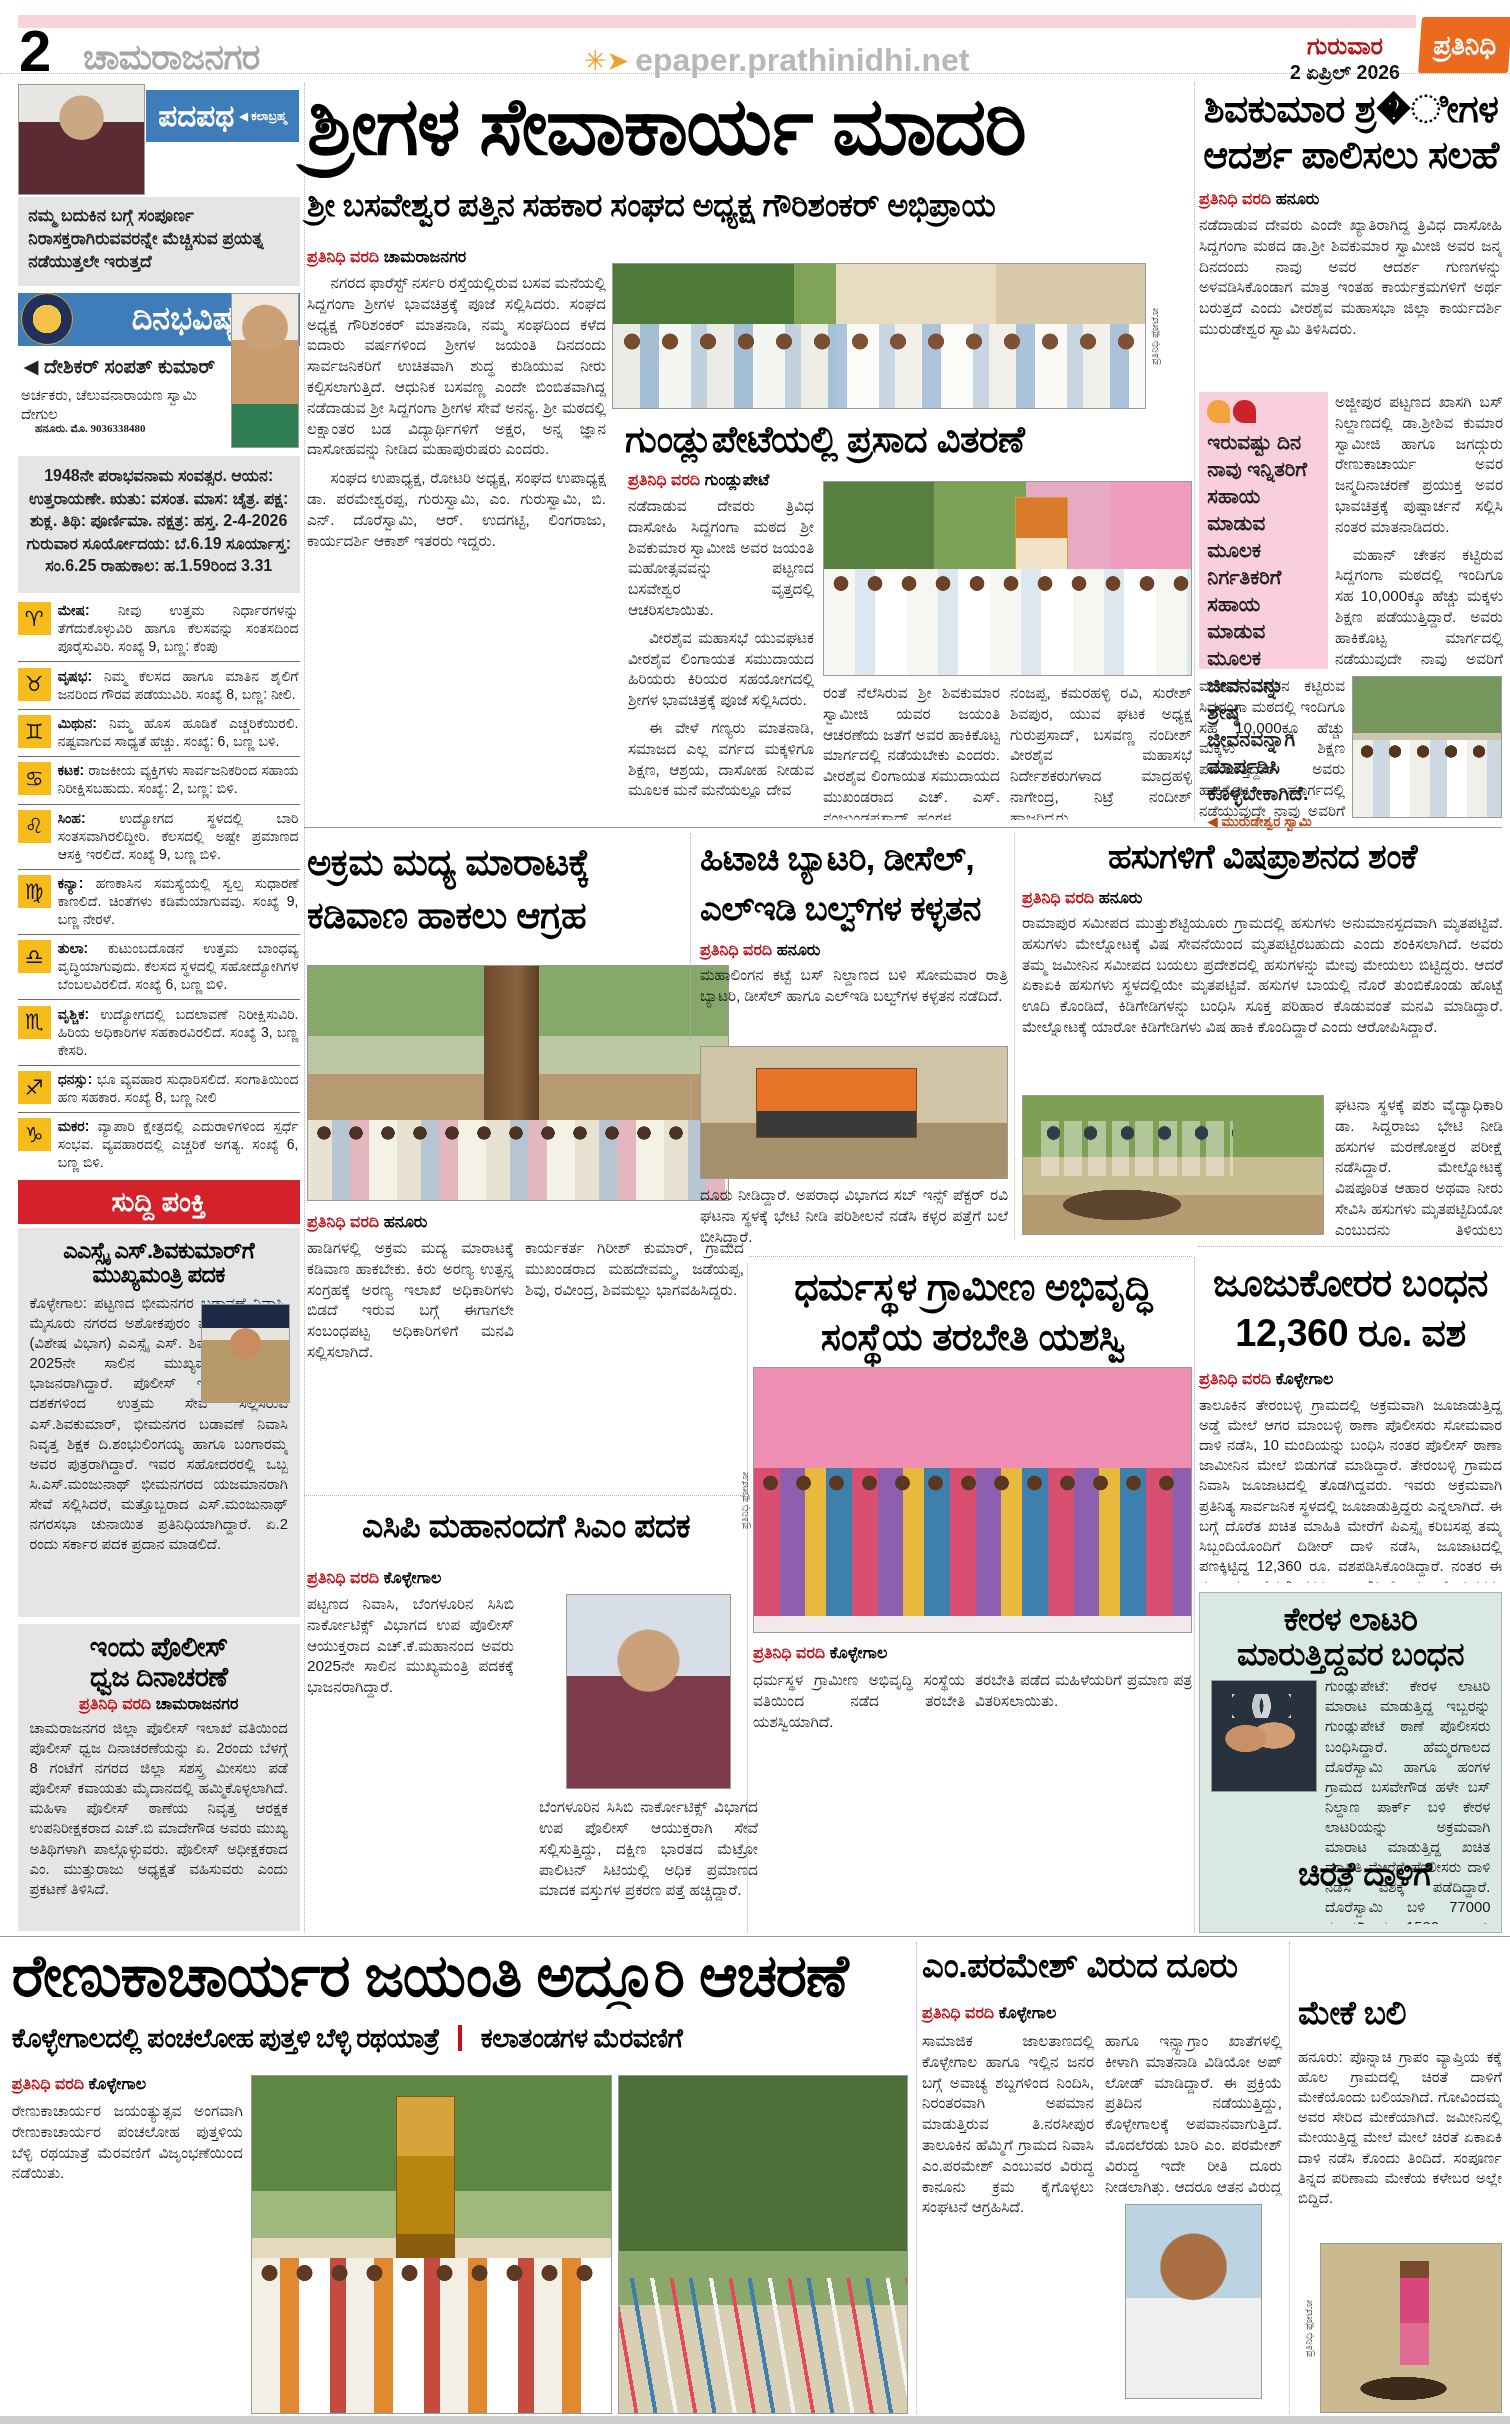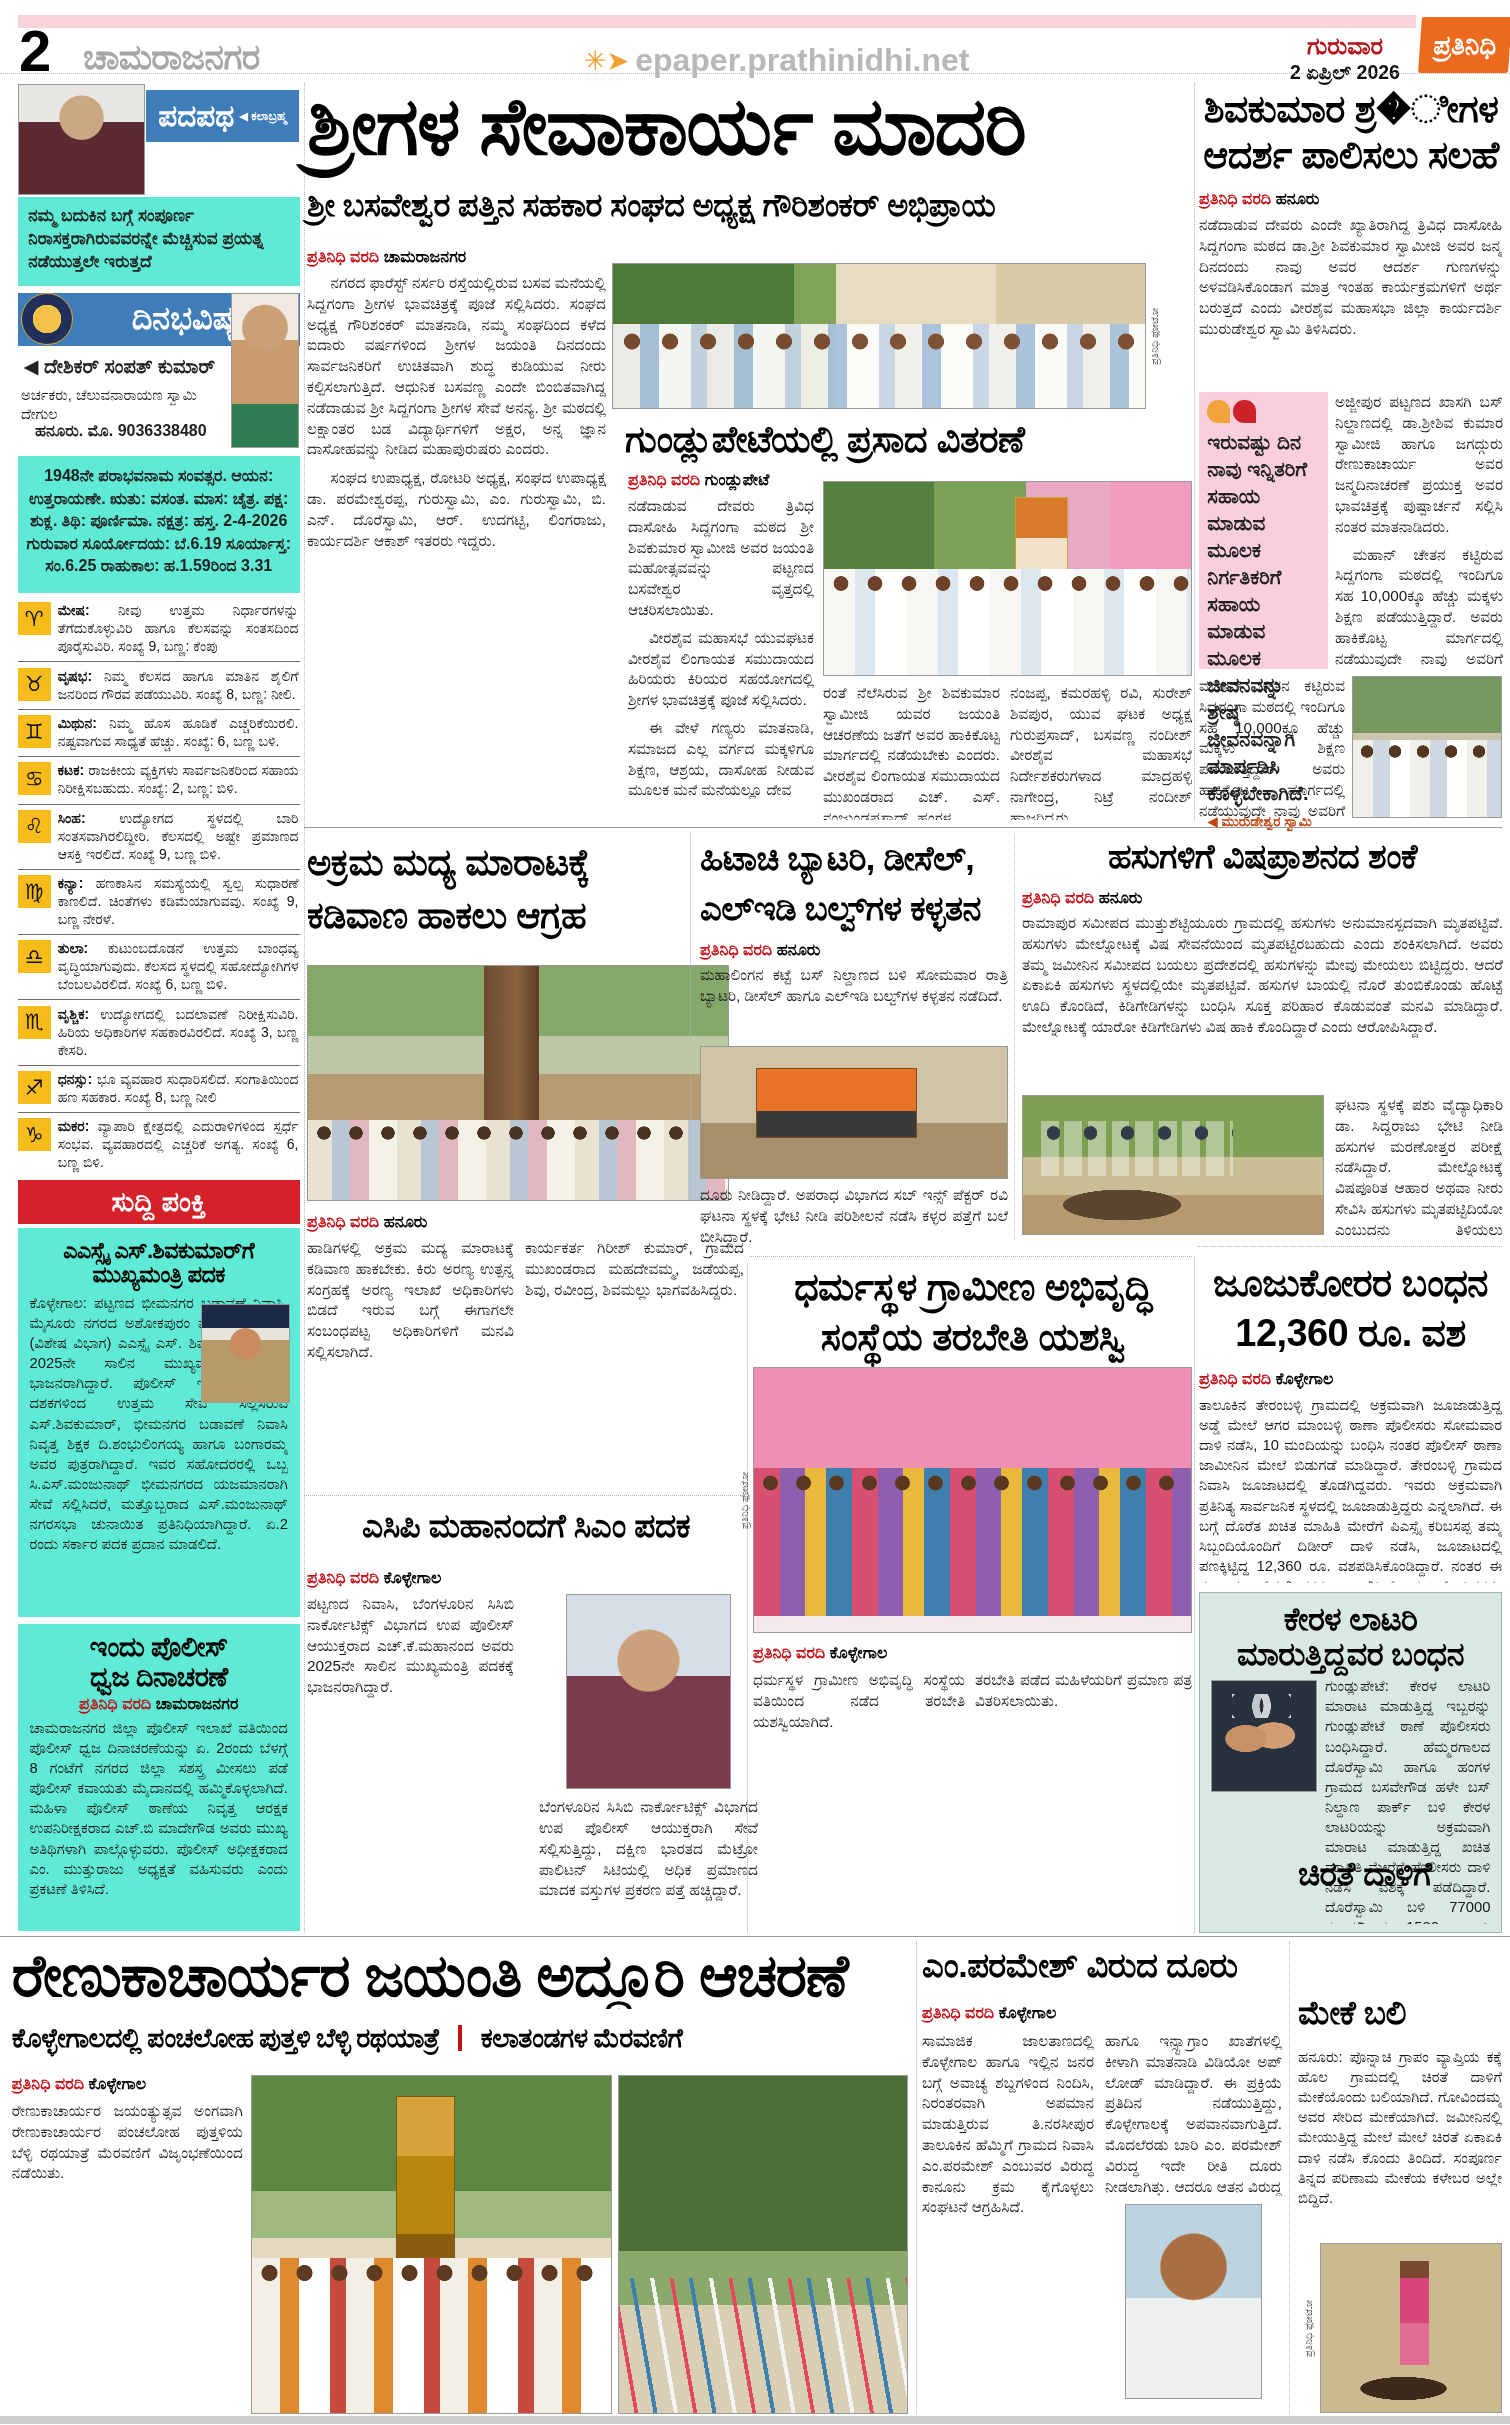--- a/index.html
+++ b/index.html
@@ -7,21 +7,21 @@
         font-family:"Liberation Sans","DejaVu Sans",sans-serif;color:#111;}
   .abs{position:absolute;}
   .hl{font-weight:bold;color:#000;line-height:1.08;letter-spacing:-0.6px;}
   .bodytxt{font-size:15.3px;line-height:1.36;text-align:justify;color:#161616;overflow:hidden;}
   .byline{font-size:16px;}
   .byline .lbl{color:#c41016;font-weight:bold;}
   .byline .loc{color:#000;font-weight:bold;}
   .vcap{writing-mode:vertical-rl;transform:rotate(180deg);font-size:10px;color:#444;
         text-align:center;overflow:hidden;}
   .photo{border:0.6px solid #9a9a9a;box-sizing:border-box;}
-  .ybox{background:#5eead4;box-sizing:border-box;}
+  .ybox{background:#e5e5e5;box-sizing:border-box;}
   .banner-blue{background:#3f7cba;color:#fff;}
   .rule{background:#9a9a9a;}
   .dotrule{border-left:1.2px dotted #b5b5b5;}
   .hdot{border-top:1.2px dotted #b5b5b5;}
   
   .zrow{display:flex;gap:7px;padding:5.3px 1.2px 5.3px 0;border-top:1.2px solid #6b6b6b;}
   .zrow:first-child{border-top:none;}
   .zicon{flex:0 0 33px;width:33px;height:33px;background:#f6bc1a;color:#111;
          display:flex;align-items:center;justify-content:center;font-size:21px;}
   .ztxt{font-size:14px;line-height:1.28;text-align:justify;}
@@ -148,21 +148,21 @@
     <div style="font-size:17px;font-weight:bold;line-height:1.35;color:#222;">ನಮ್ಮ ಬದುಕಿನ ಬಗ್ಗೆ ಸಂಪೂರ್ಣ ನಿರಾಸಕ್ತರಾಗಿರುವವರನ್ನೇ ಮೆಚ್ಚಿಸುವ ಪ್ರಯತ್ನ ನಡೆಯುತ್ತಲೇ ಇರುತ್ತದೆ</div>
   </div>
 
   <div class="abs banner-blue" style="left:17.7px;top:293px;width:282px;height:53px;">
     <div style="position:absolute;left:78px;top:7px;font-size:32px;font-weight:bold;margin-left:36px;">ದಿನಭವಿಷ್ಯ</div>
   </div>
   <div class="abs photo ph-wheel" style="left:21px;top:293px;width:52px;height:52px;"></div>
   <div class="abs photo ph-priest" style="left:231px;top:293px;width:68px;height:155px;"></div>
   <div class="abs" style="left:23.6px;top:355px;width:204px;font-size:19.5px;font-weight:bold;color:#222;">◀ ದೇಶಿಕರ್ ಸಂಪತ್ ಕುಮಾರ್</div>
   <div class="abs" style="left:21px;top:386px;width:207px;font-size:14.8px;color:#222;line-height:1.3;">ಅರ್ಚಕರು, ಚೆಲುವನಾರಾಯಣ ಸ್ವಾಮಿ ದೇಗುಲ</div>
-  <div class="abs" style="left:35px;top:422px;width:189px;font-size:16px;font-weight:bold;color:#222;">ಹನೂರು. ಮೊ. 9036338480</div>
+  <div class="abs" style="left:35px;top:422px;width:189px;font-size:11px;font-weight:bold;color:#222;font-family:Liberation Serif, serif;">ಹನೂರು. ಮೊ. 9036338480</div>
   <div class="abs ybox" style="left:17.7px;top:456px;width:282px;height:137px;padding:9.4px 8.3px;">
     <div style="font-size:16px;font-weight:bold;line-height:1.4;text-align:center;color:#222;">1948ನೇ ಪರಾಭವನಾಮ ಸಂವತ್ಸರ. ಆಯನ: ಉತ್ತರಾಯಣೇ. ಋತು: ವಸಂತ. ಮಾಸ: ಚೈತ್ರ. ಪಕ್ಷ: ಶುಕ್ಲ. ತಿಥಿ: ಪೂರ್ಣಿಮಾ. ನಕ್ಷತ್ರ: ಹಸ್ತ. 2-4-2026 ಗುರುವಾರ ಸೂರ್ಯೋದಯ: ಬೆ.6.19 ಸೂರ್ಯಾಸ್ತ: ಸಂ.6.25 ರಾಹುಕಾಲ: ಹ.1.59ರಿಂದ 3.31</div>
   </div>
 
   <div class="abs" style="left:17.7px;top:597px;width:282px;height:578px;overflow:hidden;">
     <div class="zrow">
         <div class="zicon">♈</div>
         <div class="ztxt"><b>ಮೇಷ:</b> <span>ನೀವು ಉತ್ತಮ ನಿರ್ಧಾರಗಳನ್ನು ತೆಗೆದುಕೊಳ್ಳುವಿರಿ ಹಾಗೂ ಕೆಲಸವನ್ನು ಸಂತಸದಿಂದ ಪೂರೈಸುವಿರಿ. ಸಂಖ್ಯೆ 9, ಬಣ್ಣ: ಕೆಂಪು</span></div>
       </div>
     <div class="zrow">

